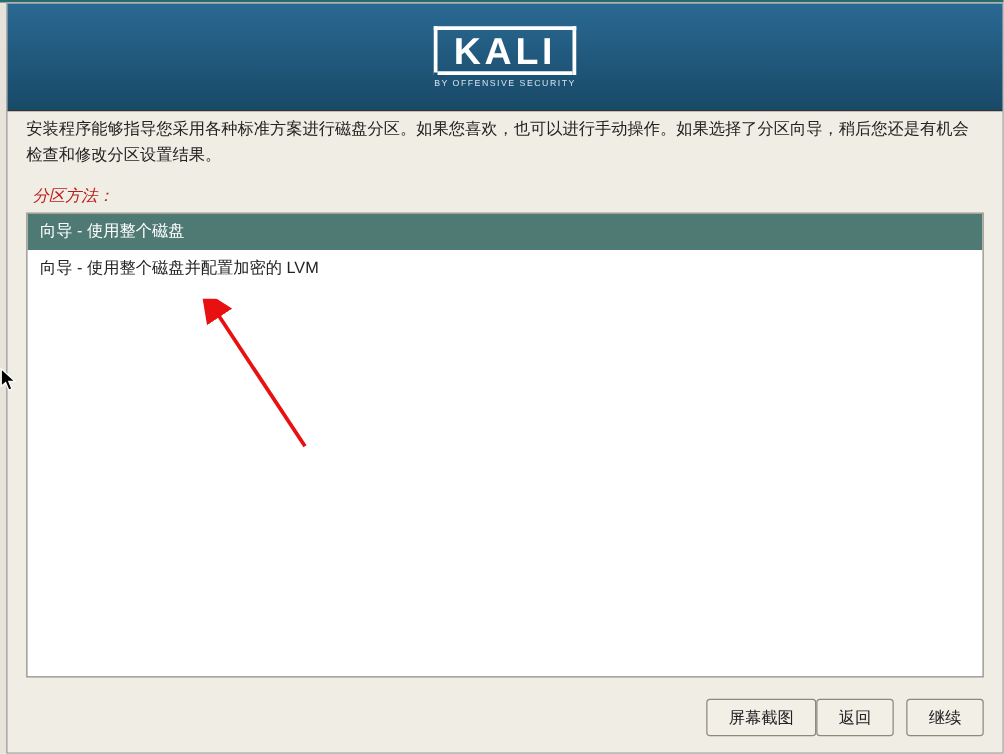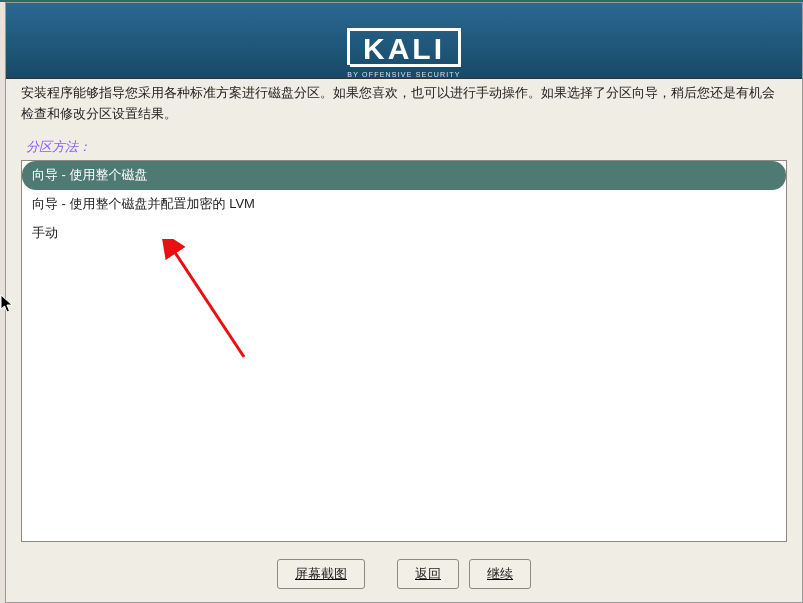--- a/index.html
+++ b/index.html
@@ -27,23 +27,23 @@
       right: 0;
       bottom: 0;
       background: #f0ede5;
       border: 1px solid #999;
       display: flex;
       flex-direction: column;
     }
     .header {
       background: #2f70a0;
       background: linear-gradient(#2a6993, #184967);
-      height: 76px;
-      display: flex;
-      align-items: flex-end;
+      height: 86px;
+      display: flex;
+      align-items: center;
       justify-content: center;
       border-bottom: 1px solid #333;
     }
     .logo-box {
       display: flex;
       flex-direction: column;
       align-items: center;
     }
     .kali-logo-frame {
       border: 3px solid #fff;
@@ -96,64 +96,61 @@
     }
     .instruction {
       font-size: 13px;
       color: #222;
       line-height: 1.6;
       margin-bottom: 11px;
     }
     .method-label {
       font-size: 13px;
       font-style: italic;
-      color: #8b5cf6;
+      color: #b91c1c;
       padding: 2px 5px 4px 5px;
     }
     .options-box {
       border: 1px solid #8d897f;
       background: #fff;
       flex: 1;
       min-height: 0;
       overflow: auto;
       display: flex;
       flex-direction: column;
     }
     .option-item {
       padding: 5px 10px;
       font-size: 13px;
       color: #222;
       cursor: pointer;
       border-bottom: 1px solid transparent;
-      border-radius: 14px;
     }
     .option-item.selected {
       background: #4f7a73;
       color: #fff;
     }
     .footer {
       padding: 13px 15px 13px 15px;
       display: flex;
-      justify-content: center;
+      justify-content: flex-end;
       align-items: center;
-      text-decoration: underline;
     }
     .btn {
       background: #f2efe7;
       border: 1px solid #8d897f;
       border-radius: 3px;
       padding: 5px 17px;
       font-size: 13px;
       cursor: pointer;
       color: #222;
     }
     .right-buttons {
       display: flex;
       gap: 10px;
-      margin-left: 32px;
     }
     .arrow-svg {
       position: absolute;
       top: 239px;
       left: 87px;
       pointer-events: none;
       z-index: 100;
     }
     .cursor {
       position: absolute;
@@ -184,23 +181,20 @@
   <div class="content-area">
     <div class="instruction">安装程序能够指导您采用各种标准方案进行磁盘分区。如果您喜欢，也可以进行手动操作。如果选择了分区向导，稍后您还是有机会检查和修改分区设置结果。</div>
     <div class="method-label">分区方法：</div>
     <div class="options-box">
       <div class="option-item selected">
         <span>向导 - 使用整个磁盘</span>
       </div>
       <div class="option-item">
         <span>向导 - 使用整个磁盘并配置加密的 LVM</span>
       </div>
-      <div class="option-item">
-        <span>手动</span>
-      </div>
     </div>
   </div>
 
   <div class="footer">
     <button class="btn">屏幕截图</button>
     <div class="right-buttons">
       <button class="btn">返回</button>
       <button class="btn">继续</button>
     </div>
   </div>

